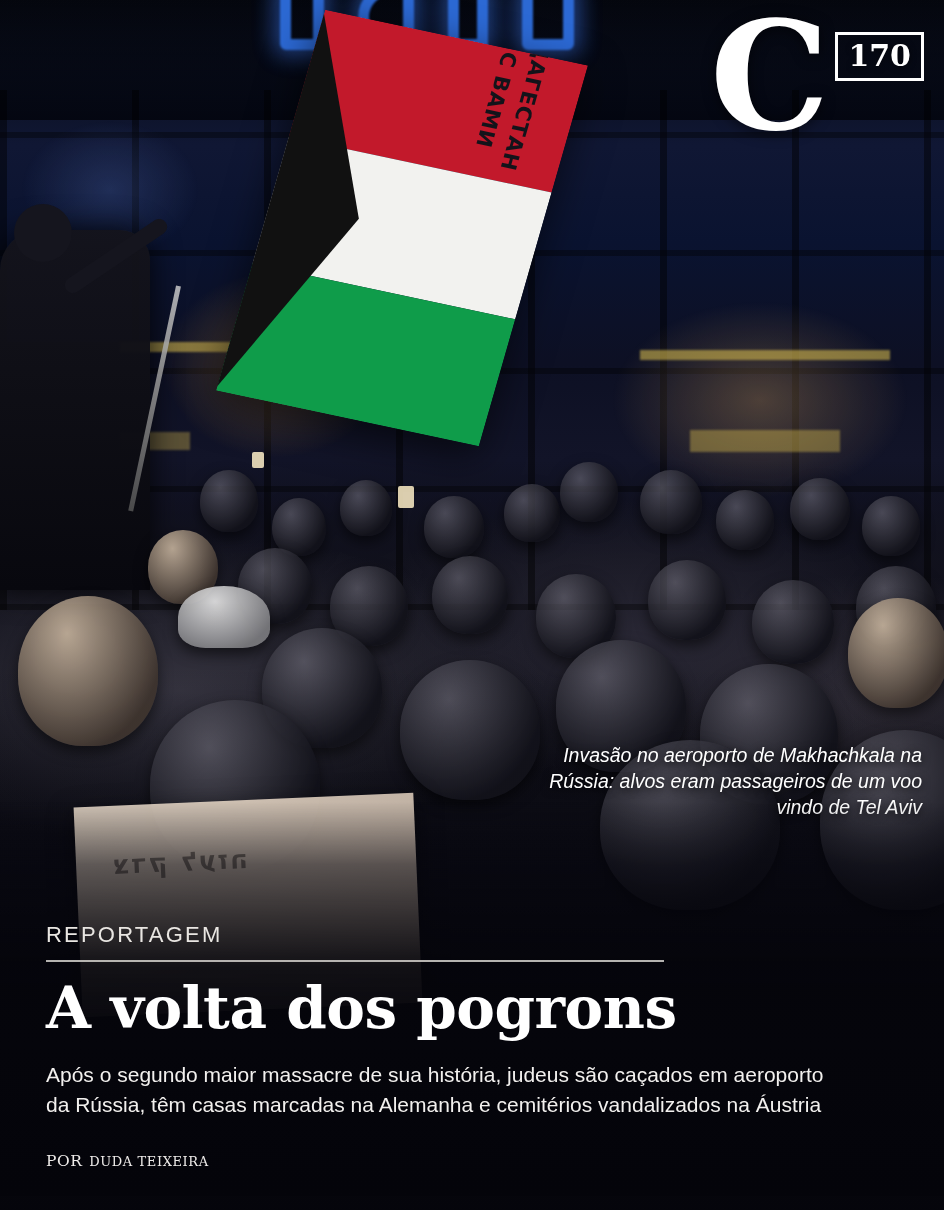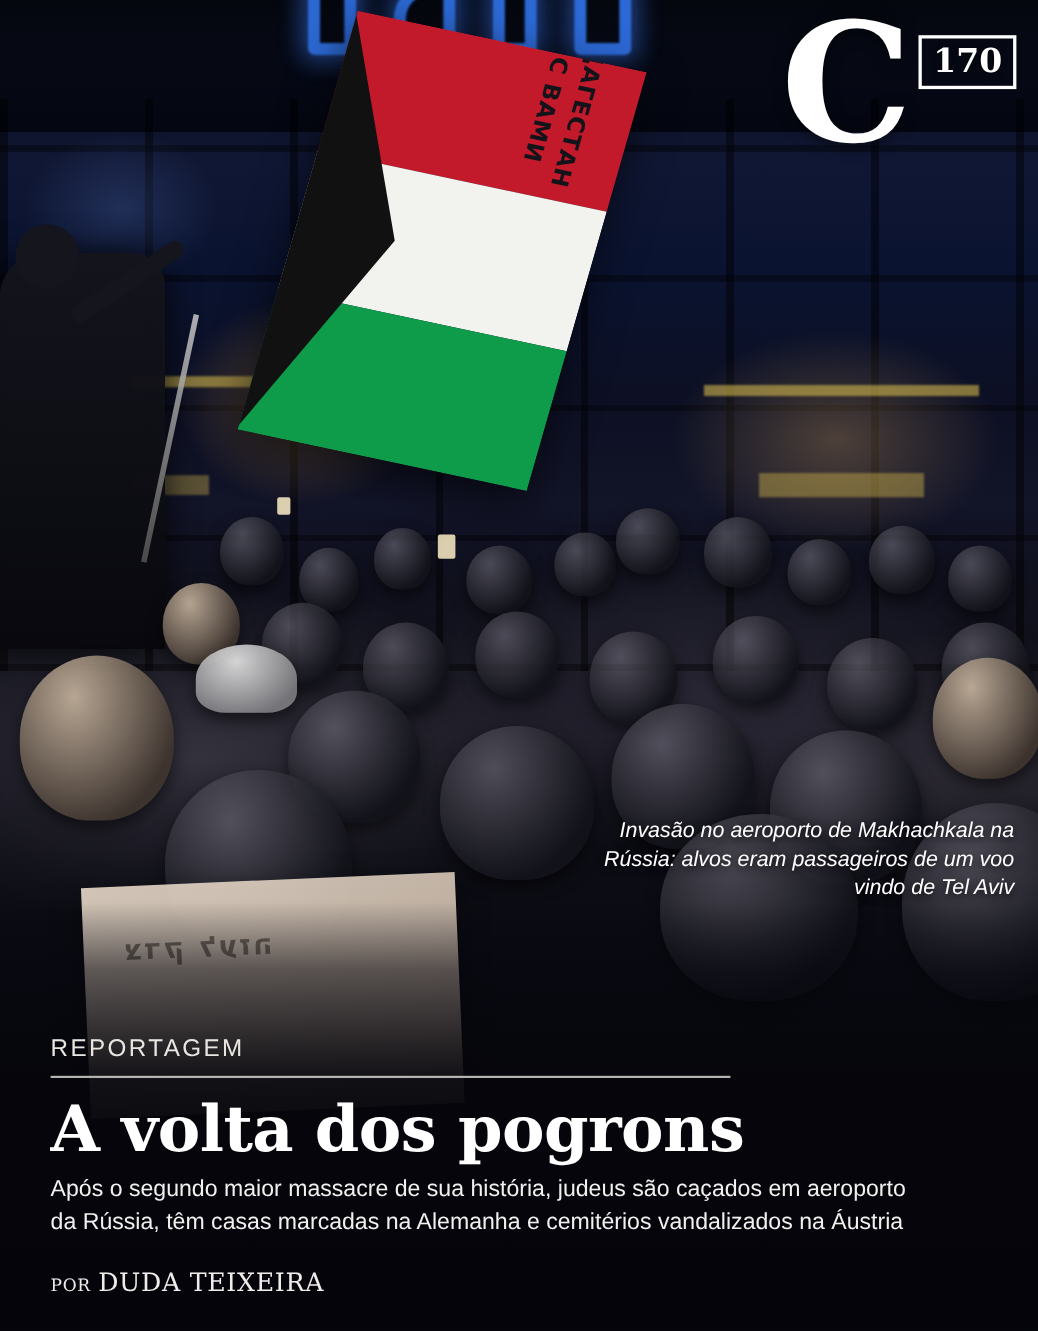--- a/index.html
+++ b/index.html
@@ -224,21 +224,21 @@
     font-style: italic;
     font-size: 19.5px;
     line-height: 1.34;
     text-shadow: 0 2px 8px rgba(0,0,0,0.85);
     z-index: 40;
   }
 
   
   .headline-wrap {
     position: absolute;
-    left: 0; right: 0; bottom: 4px;
+    left: 0; right: 0; bottom: 14px;
     padding: 0 46px 26px;
     z-index: 45;
     background: linear-gradient(180deg, rgba(6,6,14,0) 0%, rgba(6,6,14,0.55) 16%, rgba(5,5,11,0.93) 42%, #05050b 62%, #04040a 100%);
     padding-top: 120px;
   }
 
   .kicker {
     color: #e9e6e2;
     font-size: 22px;
     letter-spacing: 2.2px;
@@ -253,39 +253,39 @@
     margin-bottom: 16px;
     opacity: .9;
   }
   .headline {
     font-family: "DejaVu Serif", serif;
     font-weight: 700;
     font-size: 58px;
     line-height: 1.04;
     color: #ffffff;
     letter-spacing: -0.5px;
-    margin-bottom: 10px;
+    margin-bottom: 22px;
   }
   .standfirst {
     font-family: "Liberation Sans", sans-serif;
     font-size: 21px;
     line-height: 1.42;
     color: #f2f0ee;
     font-weight: 400;
     max-width: 790px;
     margin-bottom: 28px;
   }
   .byline {
     font-family: "DejaVu Serif", serif;
     font-size: 19px;
     color: #efecea;
     letter-spacing: .6px;
   }
   .byline .by-label { font-size: 15.5px; }
-  .byline .by-name { font-size: 23px; }
+  .byline .by-name { font-size: 13px; }
 </style>
 </head>
 <body>
 
 <div class="page">
 
   <div class="photo">
 
     <div class="sign-band"></div>
     <div class="sign-letters">

